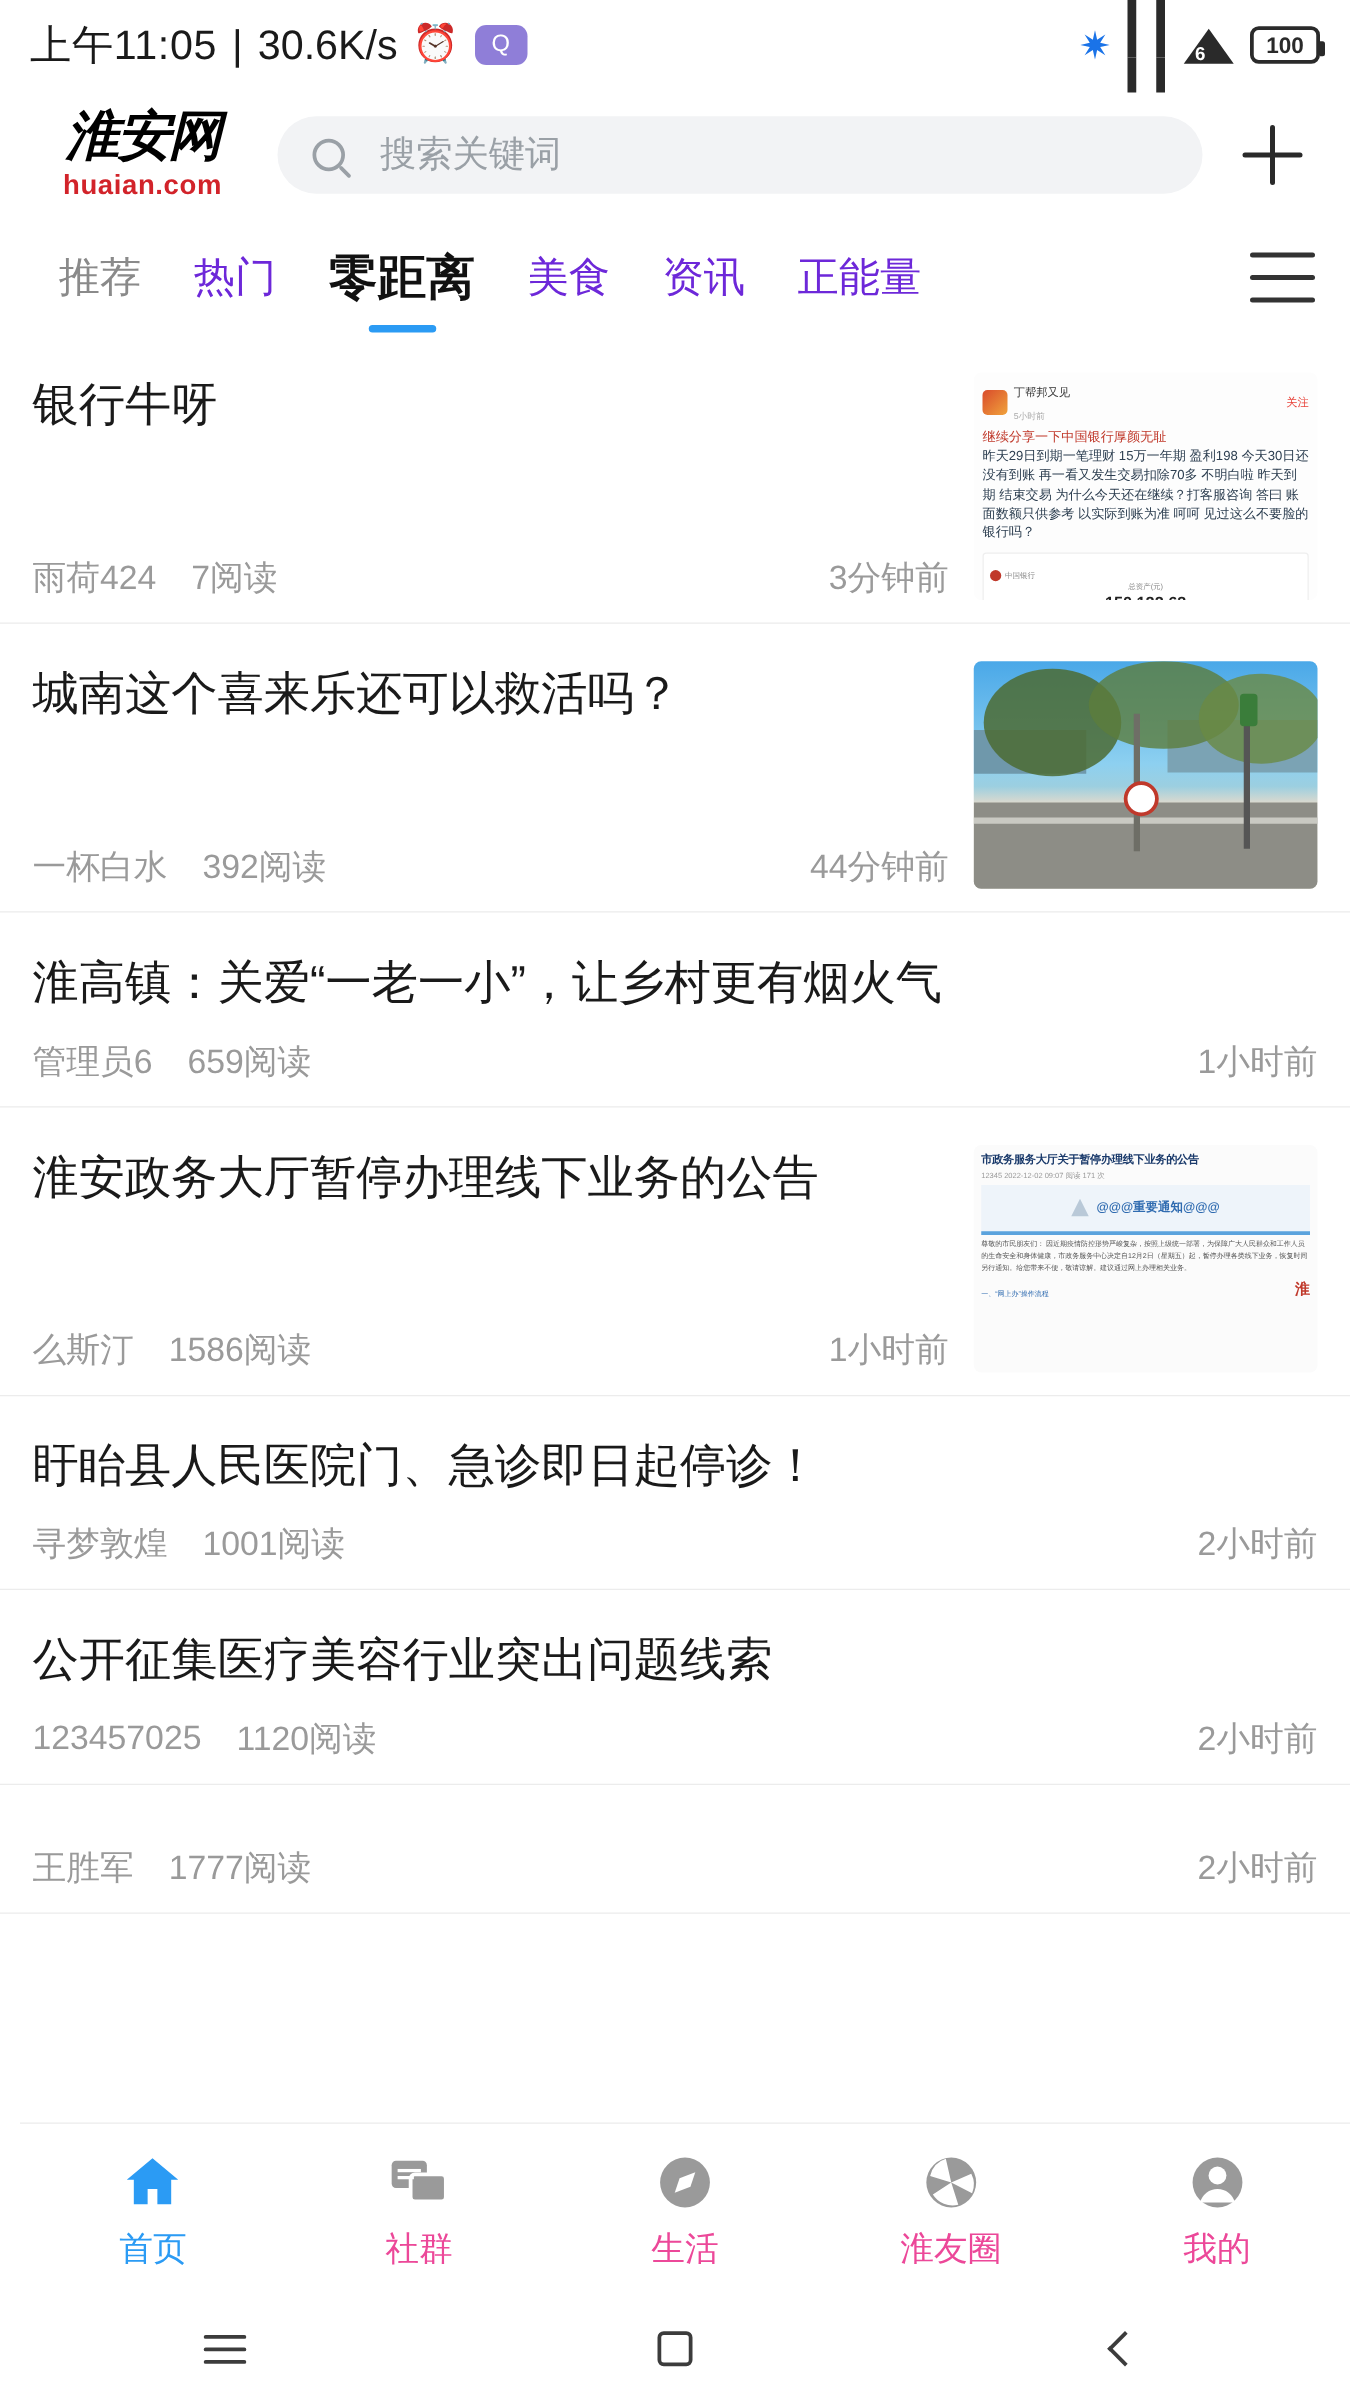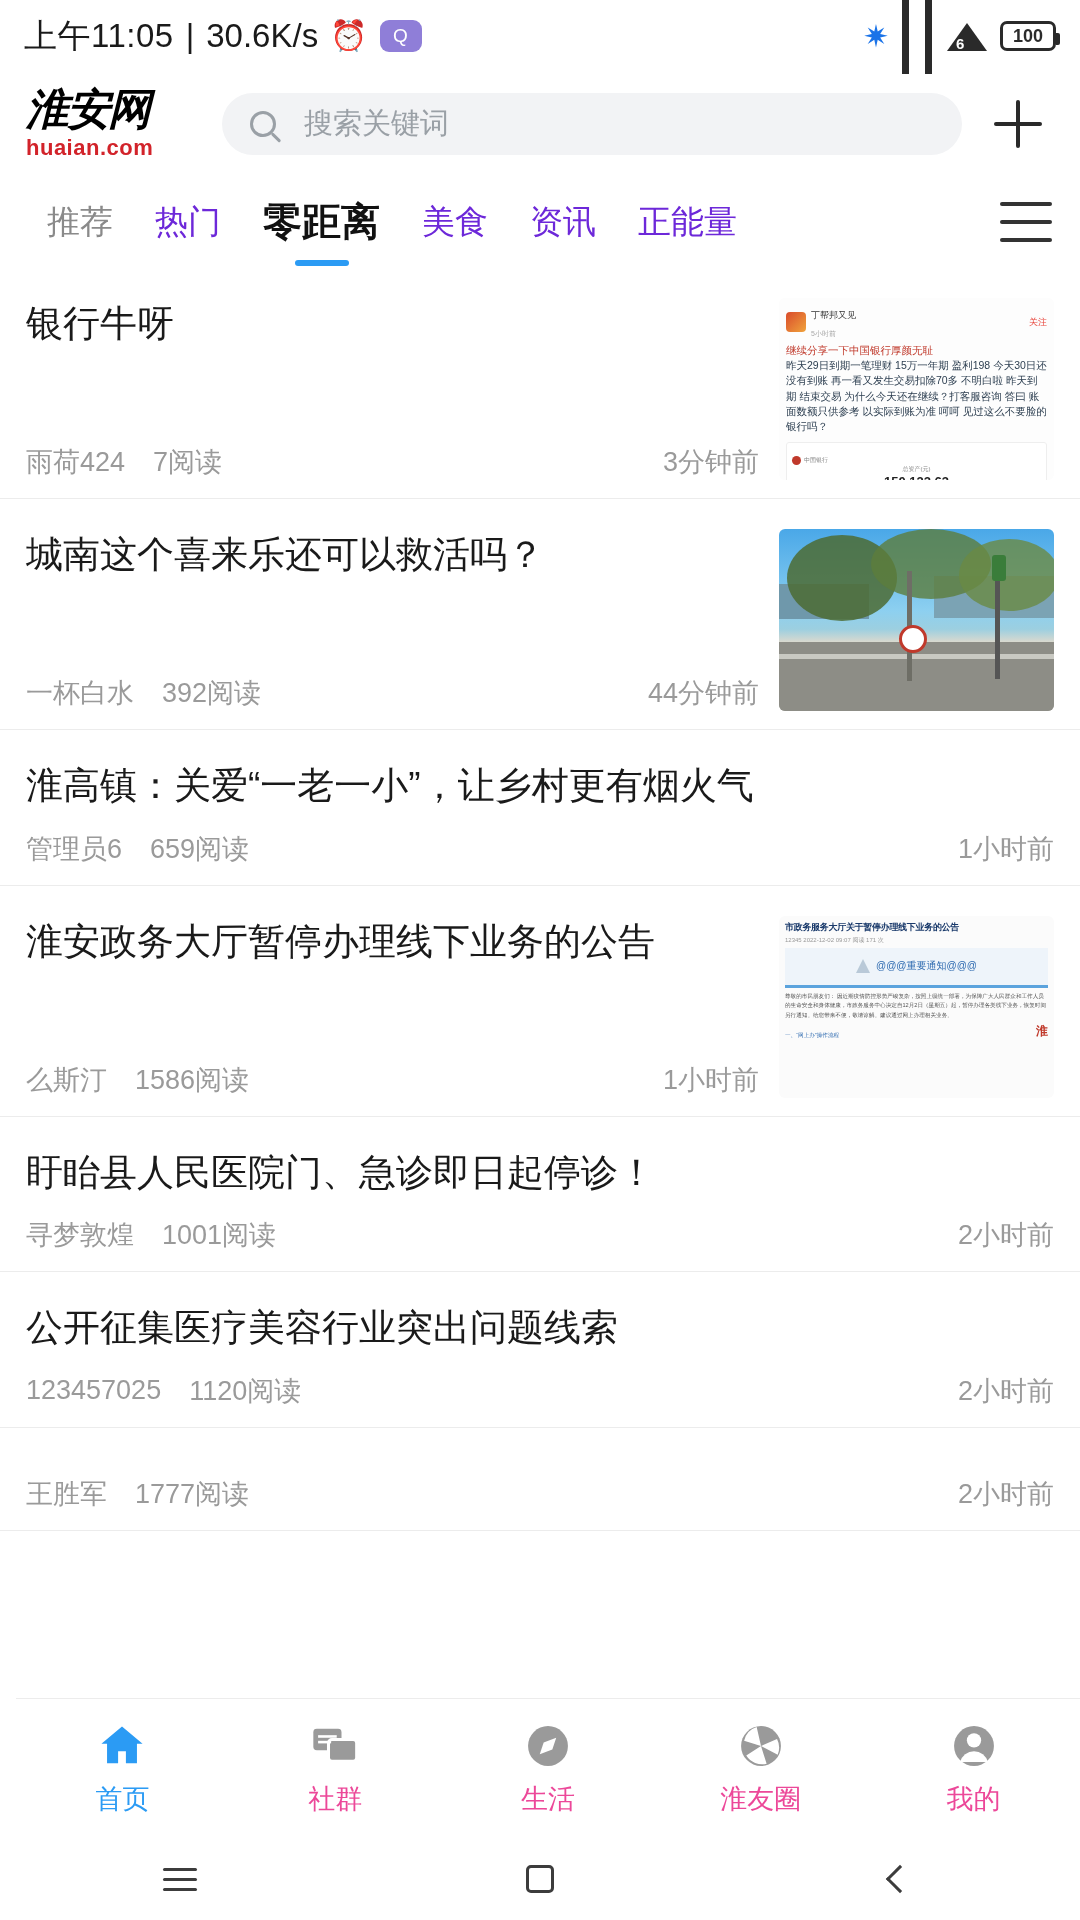--- a/index.html
+++ b/index.html
@@ -62,21 +62,21 @@
   }
   .battery span { font-size: 18px; font-weight: bold; color: #2a2a2a; }
 
   
   .header {
     height: 104px; display: flex; align-items: center;
     padding: 0 26px; gap: 20px;
   }
   .logo {
     width: 176px; height: 74px;
-    display: flex; flex-direction: column; justify-content: center;
+    display: flex; flex-direction: column; justify-content: center; text-align: center;
   }
   .logo-cn {
     font-family: "DejaVu Serif", serif;
     font-size: 43px; font-weight: bold; color: #000;
     letter-spacing: -2px; line-height: 1;
     font-style: italic;
   }
   .logo-en {
     font-size: 22px; color: #d2232a; font-weight: bold;
     letter-spacing: 0.5px; margin-top: 4px;
@@ -196,21 +196,21 @@
   
   .th3 { background: #fbfbfb; padding: 5px 6px; }
   .th3-title { font-size: 9px; color: #1a3a6b; font-weight: bold; letter-spacing:-0.3px;font-family:Liberation Serif, serif;}
   .th3-meta { font-size: 6px; color: #999; margin-top: 2px; }
   .th3-banner {
     margin-top: 3px; height: 40px; background: #eef4fa;
     display:flex; align-items:center; justify-content:center; gap:6px;
     border-bottom: 3px solid #5ba3dd;
   }
   .th3-arrow { width: 0;height:0; border-left: 7px solid transparent; border-right:7px solid transparent; border-bottom: 14px solid #b9c9d8;}
-  .th3-bt { font-size: 10px; color: #2f6bb0; font-weight:normal;}
+  .th3-bt { font-size: 10px; color: #2f6bb0; font-weight:bold;}
   .th3-p { font-size: 5.6px; color: #555; line-height: 1.7; margin-top: 4px; }
   .th3-foot { display:flex; align-items:flex-end; margin-top:3px;}
   .th3-foot .t { font-size: 5.6px; color:#2f6bb0; }
   .th3-logo { margin-left:auto; font-size:12px; color:#c0392b; font-family:"DejaVu Serif",serif; font-weight:bold;}
 
   
   .bottomnav {
     position: absolute; left: 16px; right: 0; bottom: 82px; height: 140px;
     background: #fff; border-top: 1px solid #ececec;
     display: flex; align-items: center;

